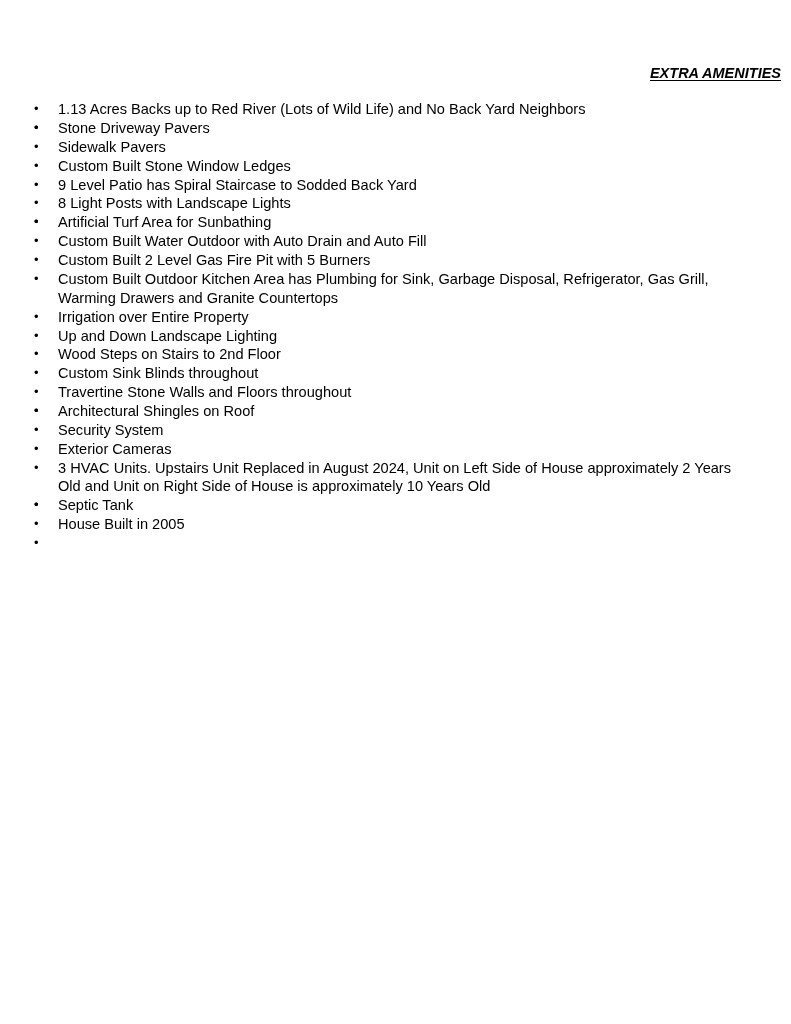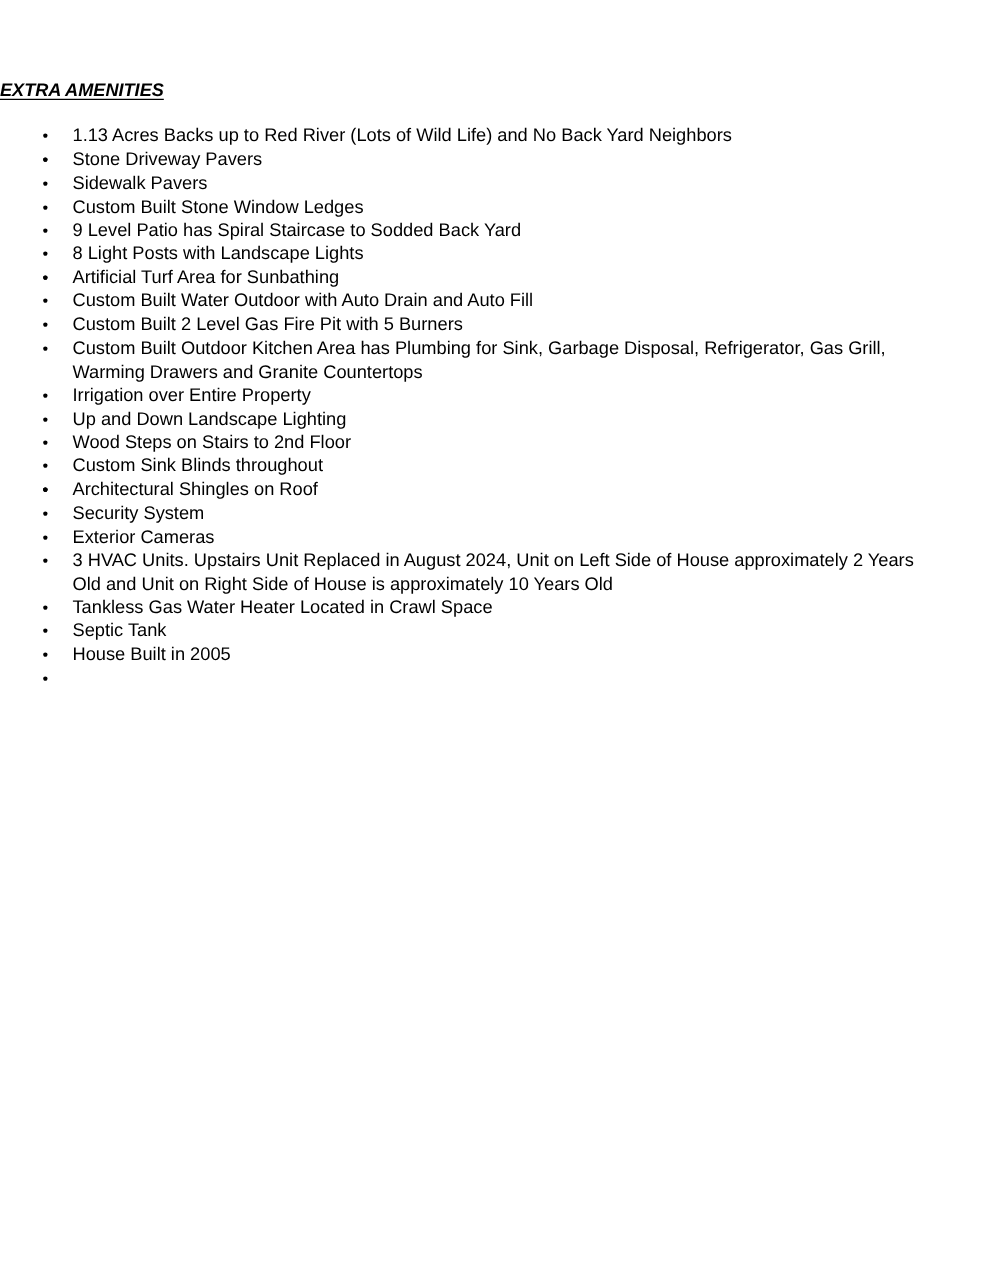--- a/index.html
+++ b/index.html
@@ -20,21 +20,21 @@
       left: 0;
       top: 0;
       width: 791px;
       height: 1024px;
     }
     .title {
       position: absolute;
       top: 64px;
       left: 0;
       width: 781px;
-      text-align: left;
+      text-align: right;
       font-size: 14.5px;
       font-weight: bold;
       font-style: italic;
       text-decoration: underline;
       text-underline-offset: 2px;
       line-height: 18px;
       margin: 0;
     }
     .amenities {
       position: absolute;
@@ -76,24 +76,24 @@
     <li><span class="bullet">•</span><span>8 Light Posts with Landscape Lights</span></li>
     <li><span class="bullet">•</span></li>
     <li><span class="bullet">•</span><span>Artificial Turf Area for Sunbathing</span></li>
     <li><span class="bullet">•</span><span>Custom Built Water Outdoor with Auto Drain and Auto Fill</span></li>
     <li><span class="bullet">•</span><span>Custom Built 2 Level Gas Fire Pit with 5 Burners</span></li>
     <li><span class="bullet">•</span><span>Custom Built Outdoor Kitchen Area has Plumbing for Sink, Garbage Disposal, Refrigerator, Gas Grill, Warming Drawers and Granite Countertops</span></li>
     <li><span class="bullet">•</span><span>Irrigation over Entire Property</span></li>
     <li><span class="bullet">•</span><span>Up and Down Landscape Lighting</span></li>
     <li><span class="bullet">•</span><span>Wood Steps on Stairs to 2nd Floor</span></li>
     <li><span class="bullet">•</span><span>Custom Sink Blinds throughout</span></li>
-    <li><span class="bullet">•</span></li>
+    <li><span class="bullet">•</span><span>Travertine Stone Walls and Floors throughout</span></li>
     <li><span class="bullet">•</span></li>
     <li><span class="bullet">•</span><span>Architectural Shingles on Roof</span></li>
     <li><span class="bullet">•</span><span>Security System</span></li>
     <li><span class="bullet">•</span><span>Exterior Cameras</span></li>
     <li><span class="bullet">•</span><span>3 HVAC Units. Upstairs Unit Replaced in August 2024, Unit on Left Side of House approximately 2 Years Old and Unit on Right Side of House is approximately 10 Years Old</span></li>
-    <li><span class="bullet">•</span><span>Tankless Gas Water Heater Located in Crawl Space</span></li>
+    <li><span class="bullet">•</span></li>
     <li><span class="bullet">•</span><span>Septic Tank</span></li>
     <li><span class="bullet">•</span><span>House Built in 2005</span></li>
     <li><span class="bullet">•</span></li>
   </ul>
 </div>
 
 </body></html>

